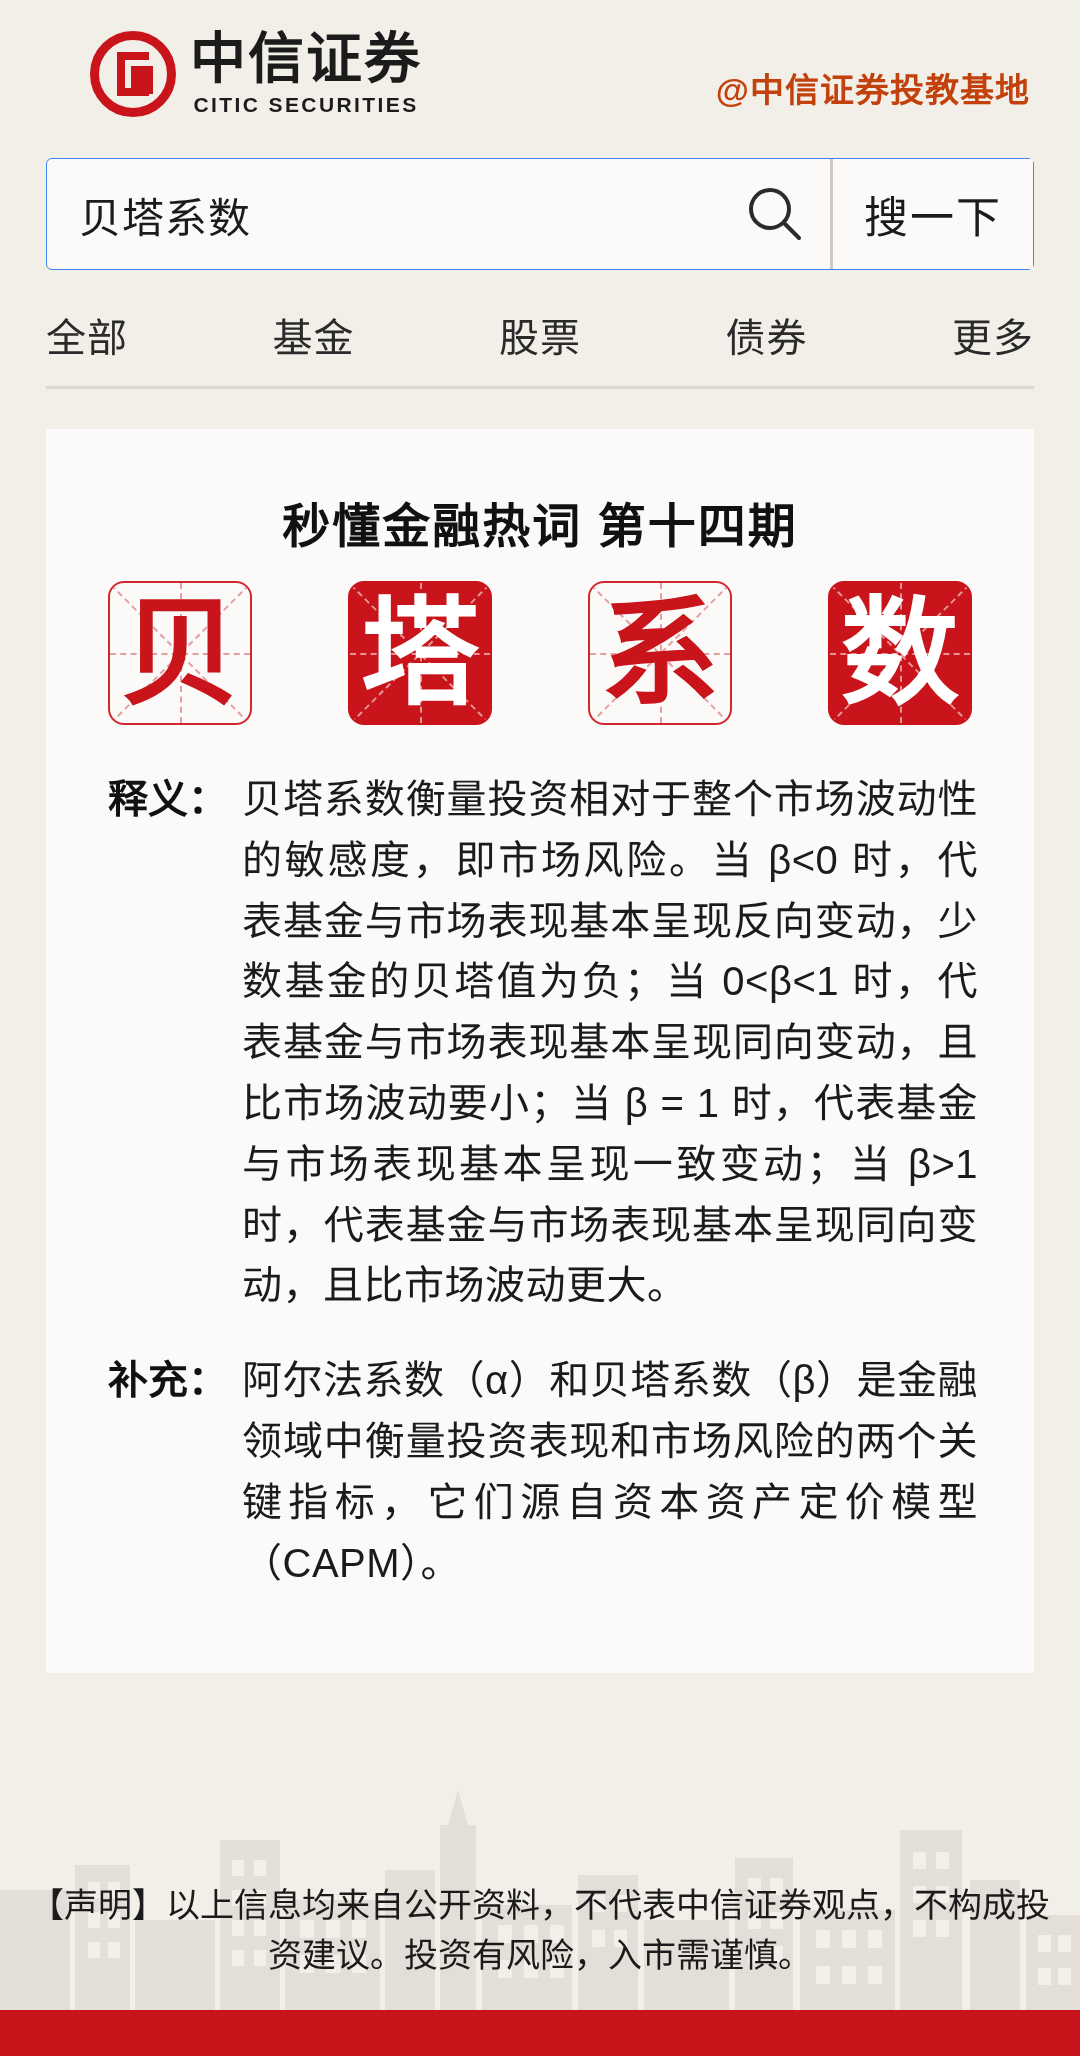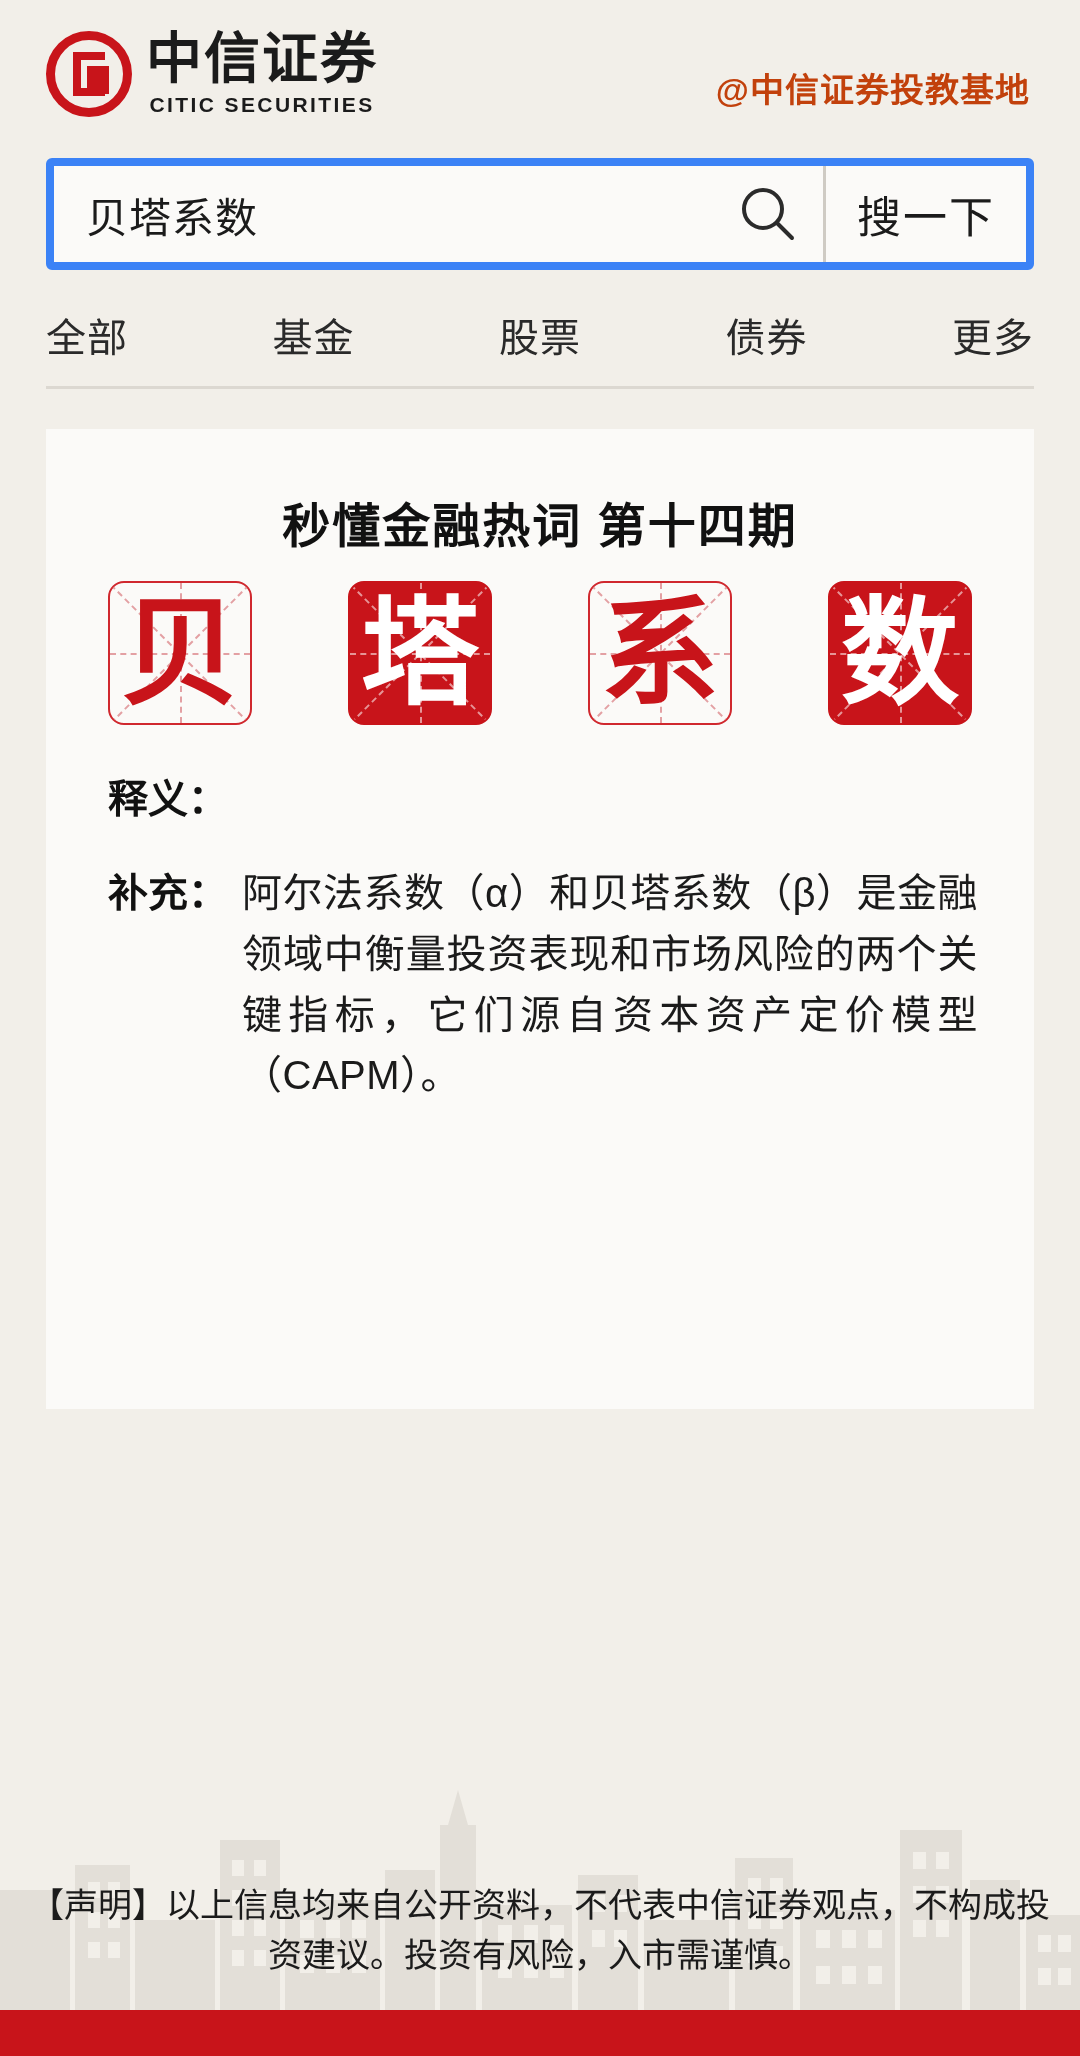--- a/index.html
+++ b/index.html
@@ -15,20 +15,21 @@
     overflow: hidden;
   }
 
   
   .header {
     display: flex;
     align-items: center;
     padding: 38px 46px 0 46px;
     height: 110px;
     box-sizing: border-box;
+    margin-left: 44px;
   }
   .logo-wrap {
     display: flex;
     align-items: center;
   }
   .logo-mark {
     width: 86px;
     height: 86px;
     border-radius: 50%;
     border: 9px solid #c8141a;
@@ -84,21 +85,21 @@
     color: #c2410c;
     letter-spacing: 1px;
     padding-right: 4px;
     padding-top: 26px;
   }
 
   
   .search-row {
     margin: 48px 46px 0 46px;
     height: 112px;
-    border: 8px solid #3b82f6;
+    border: 1px solid #3b82f6;
     border-radius: 6px;
     background: #fbfaf8;
     display: flex;
     align-items: stretch;
     box-sizing: border-box;
   }
   .search-input {
     flex: 1;
     display: flex;
     align-items: center;
@@ -335,20 +336,21 @@
       <span class="grid-line gl-h"></span>
         <span class="grid-line gl-v"></span>
       <span class="grid-line gl-d1"></span>
         <span class="grid-line gl-d2"></span>
       <span class="ch">数</span>
     </div>
   </div>
 
   <div class="def-block">
     <div class="def-label">释义：</div>
+    <div class="def-text">贝塔系数衡量投资相对于整个市场波动性的敏感度，即市场风险。当 β&lt;0 时，代表基金与市场表现基本呈现反向变动，少数基金的贝塔值为负；当 0&lt;β&lt;1 时，代表基金与市场表现基本呈现同向变动，且比市场波动要小；当 β = 1 时，代表基金与市场表现基本呈现一致变动；当 β&gt;1 时，代表基金与市场表现基本呈现同向变动，且比市场波动更大。</div>
   </div>
 
   <div class="def-block">
     <div class="def-label">补充：</div>
     <div class="def-text">阿尔法系数（α）和贝塔系数（β）是金融领域中衡量投资表现和市场风险的两个关键指标，它们源自资本资产定价模型（CAPM）。</div>
   </div>
 </div>
 
 <svg class="skyline" viewBox="0 0 1080 240" preserveAspectRatio="none">
   <g fill="#e3dfd8">

